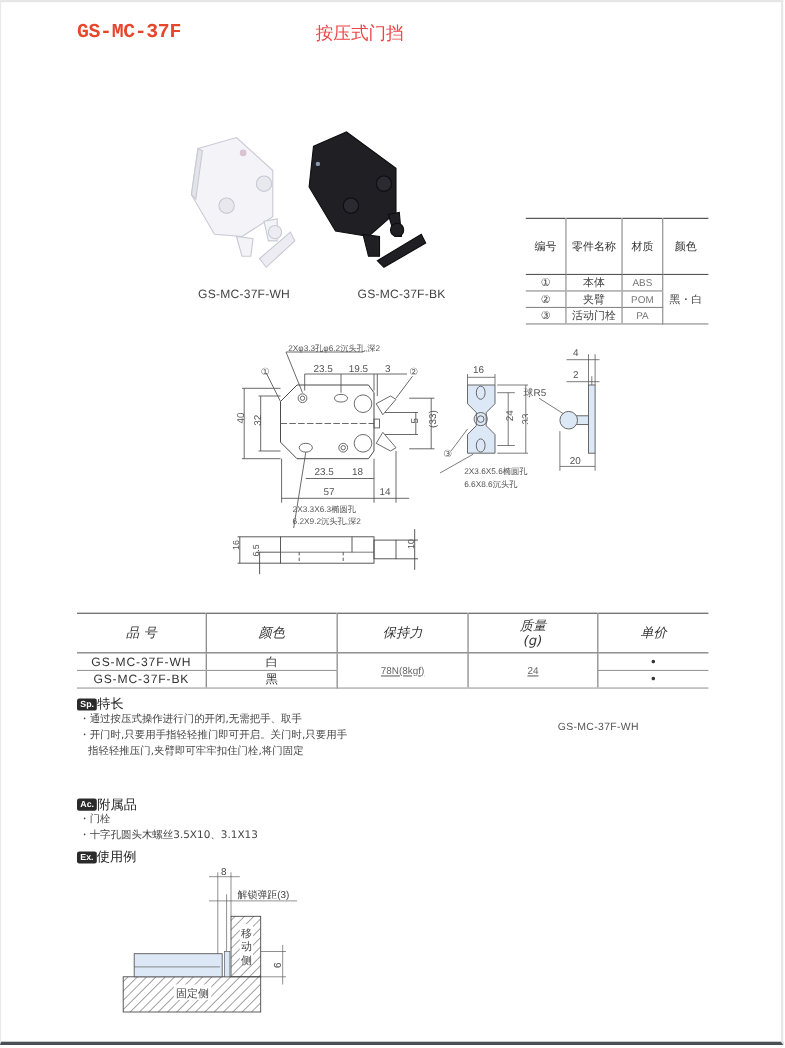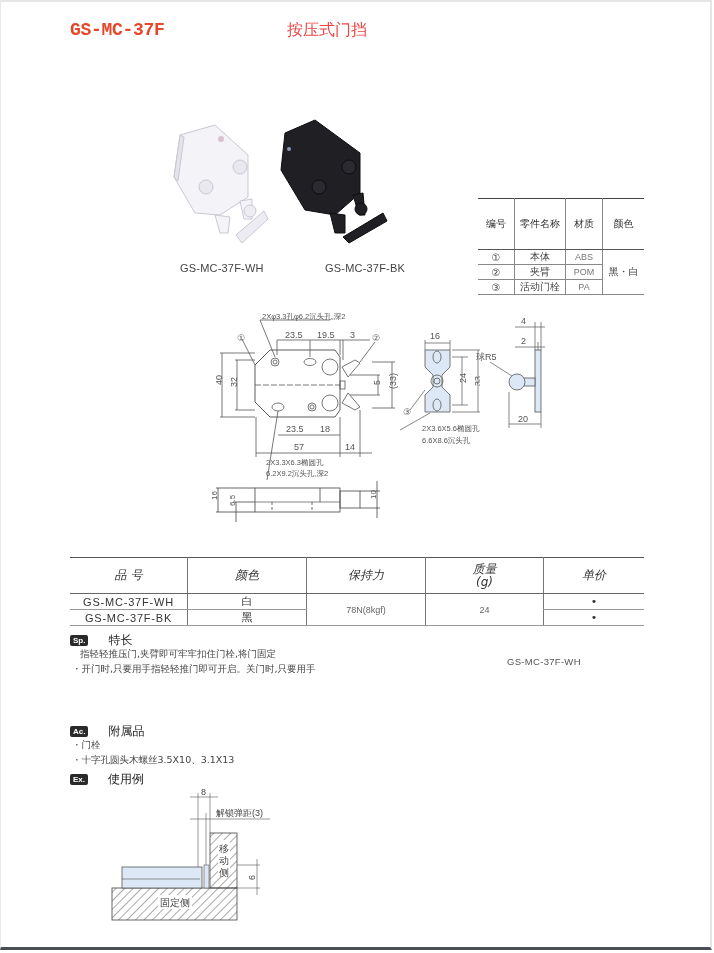--- a/index.html
+++ b/index.html
@@ -37,23 +37,23 @@
 
   table.spec {
     position: absolute; left: 70px; top: 557px; width: 574px;
     border-collapse: collapse; font-size: 11px; color: #333;
     border-top: 1.5px solid #555; border-bottom: 1.5px solid #555;
   }
   table.spec th { font-weight: normal; height: 33px; border-bottom: 1px solid #666; font-size: 12px; line-height: 13px; font-style: italic; }
   table.spec td { text-align: center; height: 13px; padding: 0; border-bottom: 1px solid #999; }
   table.spec th + th, table.spec td + td { border-left: 1px solid #777; }
   table.spec .mono { font-family: "Liberation Sans", sans-serif; letter-spacing: 0.8px; font-size: 11px; }
-  table.spec .small { font-family: "Liberation Sans", sans-serif; font-size: 9px; color: #666; }
-
-  .sec-head { font-size: 12px; color: #222; display: flex; align-items: center; gap: 20px; }
+  table.spec .small { font-family: "Liberation Sans", sans-serif; font-size: 9px; color: #666; text-decoration: underline; }
+
+  .sec-head { font-size: 12px; color: #222; display: flex; align-items: center; gap: 0; }
   .badge {
     background: #2a2a2a; color: #fff; font-family: "Liberation Sans", sans-serif;
     font-weight: bold; font-size: 8px; padding: 0 3px; border-radius: 2px; line-height: 11px;
   }
   .bullets { font-size: 9.5px; color: #444; line-height: 14.5px; }
   .bullets div { white-space: nowrap; }
   .ex-caption { font-family: "Liberation Sans", sans-serif; font-size: 9.5px; color: #555; letter-spacing: 0.3px; }
   svg text { font-family: "Liberation Sans", sans-serif; }
 </style>
 </head>
@@ -292,22 +292,23 @@
       <td>•</td>
     </tr>
   </tbody>
 </table>
 
 <div class="abs sec-head" style="left:70px;top:632px">
   <span class="badge">Sp.</span>
   <span>特长</span>
 </div>
 <div class="abs bullets" style="left:72px;top:647px">
+  <div>・通过按压式操作进行门的开闭,无需把手、取手</div>
+  <div>・开门时,只要用手指轻轻推门即可开启。关门时,只要用手</div>
   <div style="padding-left:8px">  指轻轻推压门,夹臂即可牢牢扣住门栓,将门固定</div>
-  <div>・开门时,只要用手指轻轻推门即可开启。关门时,只要用手</div>
 </div>
 
 <div class="abs sec-head" style="left:70px;top:723px">
   <span class="badge">Ac.</span>
   <span>附属品</span>
 </div>
 <div class="abs bullets" style="left:72px;top:738px">
   <div>・门栓</div>
   <div>・十字孔圆头木螺丝3.5X10、3.1X13</div>
 </div>

